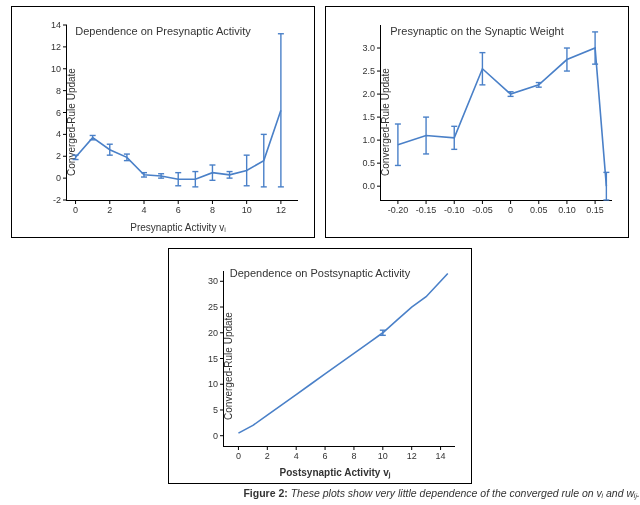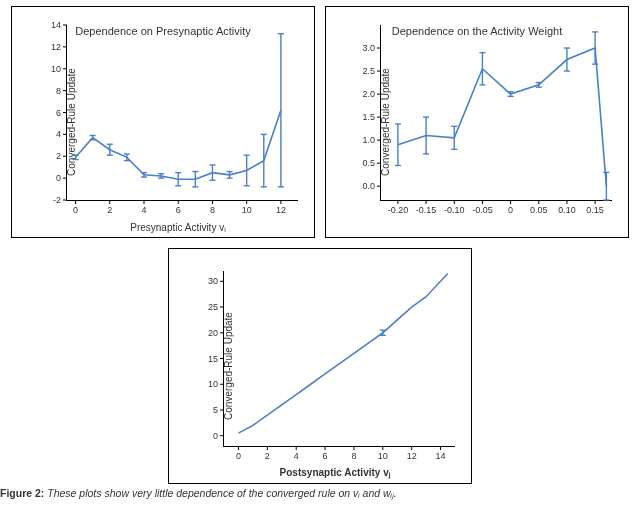--- a/index.html
+++ b/index.html
@@ -49,21 +49,21 @@
   .xlabel {
     position: absolute;
     left: 0; right: 0; bottom: 4px;
     text-align: center;
     font-size: 10px;
   }
   #pa .xlabel { padding-left: 30px; }
   #pb .xlabel { padding-left: 30px; }
   #pc .xlabel { padding-left: 30px; font-weight: bold; }
   .caption {
-    text-align: left;
+    text-align: right;
     font-size: 10.5px;
     margin-top: 2px;
     font-style: italic;
   }
   .caption b { font-style: normal; }
   svg.plot { position: absolute; left: 0; top: 0; overflow: visible; }
   .line { fill: none; stroke: #4a80c8; stroke-width: 1.6; }
   .err  { stroke: #4a80c8; stroke-width: 1.4; }
   .tick text { font-size: 9px; fill: #333; }
   .tick line { stroke: #000; stroke-width: 1; }
@@ -182,21 +182,21 @@
           <line class="err" x1="210.88888888888889" y1="8.75" x2="216.88888888888889" y2="8.75"></line>
           <path class="line" d="M8.555555555555555,132.34375 L25.666666666666664,112.65625 L42.77777777777778,124.6875 L59.888888888888886,132.34375 L77,149.84375 L94.1111111111111,150.9375 L111.22222222222221,154.21875 L128.33333333333334,154.21875 L145.44444444444446,147.65625 L162.55555555555557,149.84375 L179.66666666666666,145.46875 L196.77777777777777,135.625 L213.88888888888889,85.31250000000001 "></path>
         </svg>
       </div>
     <div class="xlabel">
       <span>Presynaptic Activity vᵢ</span>
     </div>
   </div>
 
   <div class="panel top" id="pb">
-    <div class="plot-title">Dependence on the Activity Weight</div>
+    <div class="plot-title">Presynaptic on the Synaptic Weight</div>
     <div class="ylabel">Converged-Rule Update</div>
     <div class="plot-area">
         <svg class="plot" width="231" height="175">
           <g class="tick">
             <line x1="16.902439024390244" y1="175" x2="16.902439024390244" y2="179"></line>
             <text x="16.902439024390244" y="188" text-anchor="middle">-0.20</text>
           </g>
           <g class="tick">
             <line x1="45.07317073170732" y1="175" x2="45.07317073170732" y2="179"></line>
             <text x="45.07317073170732" y="188" text-anchor="middle">-0.15</text>
@@ -279,20 +279,21 @@
           <line class="err" x1="211.09756097560975" y1="6.90789473684211" x2="217.09756097560975" y2="6.90789473684211"></line>
           <line class="err" x1="225.3658536585366" y1="175" x2="225.3658536585366" y2="147.3684210526316"></line>
           <line class="err" x1="222.3658536585366" y1="175" x2="228.3658536585366" y2="175"></line>
           <line class="err" x1="222.3658536585366" y1="147.3684210526316" x2="228.3658536585366" y2="147.3684210526316"></line>
           <path class="line" d="M16.902439024390244,119.73684210526315 L45.07317073170732,110.52631578947368 L73.2439024390244,112.82894736842104 L101.41463414634146,43.75000000000003 L129.58536585365852,69.07894736842105 L157.75609756097563,59.868421052631575 L185.92682926829266,34.53947368421055 L214.09756097560975,23.02631578947367 L225.3658536585366,161.18421052631578 "></path>
         </svg>
       </div>
   </div>
 
   <div class="panel bottom" id="pc">
+    <div class="plot-title">Dependence on Postsynaptic Activity</div>
     <div class="ylabel">Converged-Rule Update</div>
     <div class="plot-area">
         <svg class="plot" width="231" height="175">
           <g class="tick">
             <line x1="14.4375" y1="175" x2="14.4375" y2="179"></line>
             <text x="14.4375" y="188" text-anchor="middle">0</text>
           </g>
           <g class="tick">
             <line x1="43.3125" y1="175" x2="43.3125" y2="179"></line>
             <text x="43.3125" y="188" text-anchor="middle">2</text>

